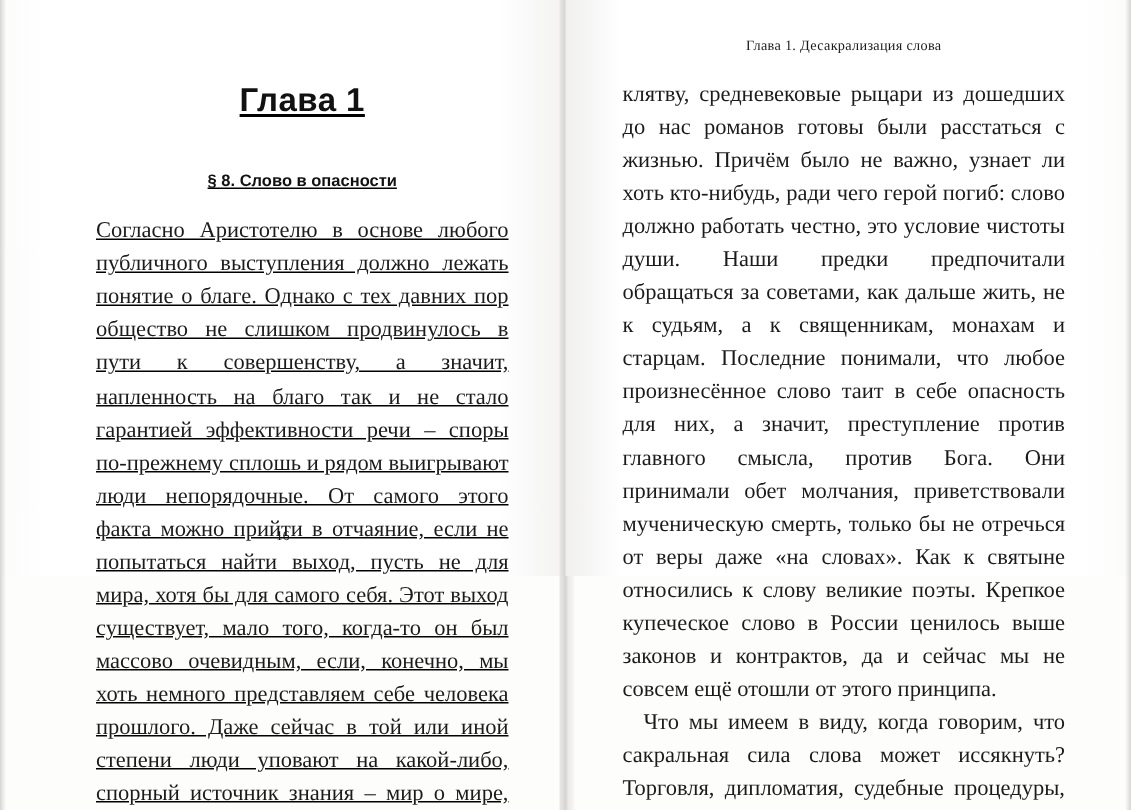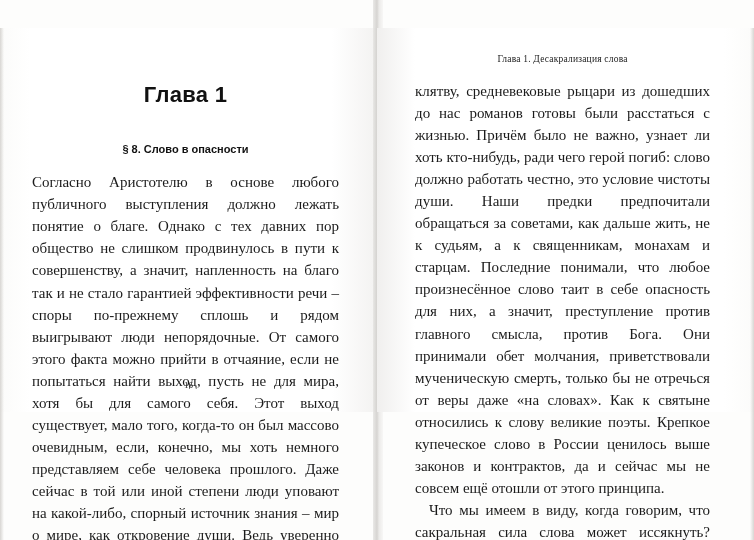--- a/index.html
+++ b/index.html
@@ -19,25 +19,25 @@
     height: 540px;
     background: #fdfdfc;
     display: flex;
   }
   .page {
     position: relative;
     width: 377px;
     height: 384px;
     box-sizing: border-box;
     background: #fdfdfc;
-    margin-top: 28px;
   }
   .page-left {
-    padding: 54px 38px 0 32px;
+    padding: 54px 38px 0 64px;
     background: linear-gradient(to right, #fbfbfa 0%, #ffffff 8%, #ffffff 88%, #f3f2f1 100%);
+    text-decoration: underline;
   }
   .page-right {
     padding: 26px 44px 0 38px;
     background: linear-gradient(to left, #fbfbfa 0%, #ffffff 8%, #ffffff 90%, #f0efee 100%);
   }
   .gutter {
     position: absolute;
     left: 373px;
     top: 0;
     width: 10px;

